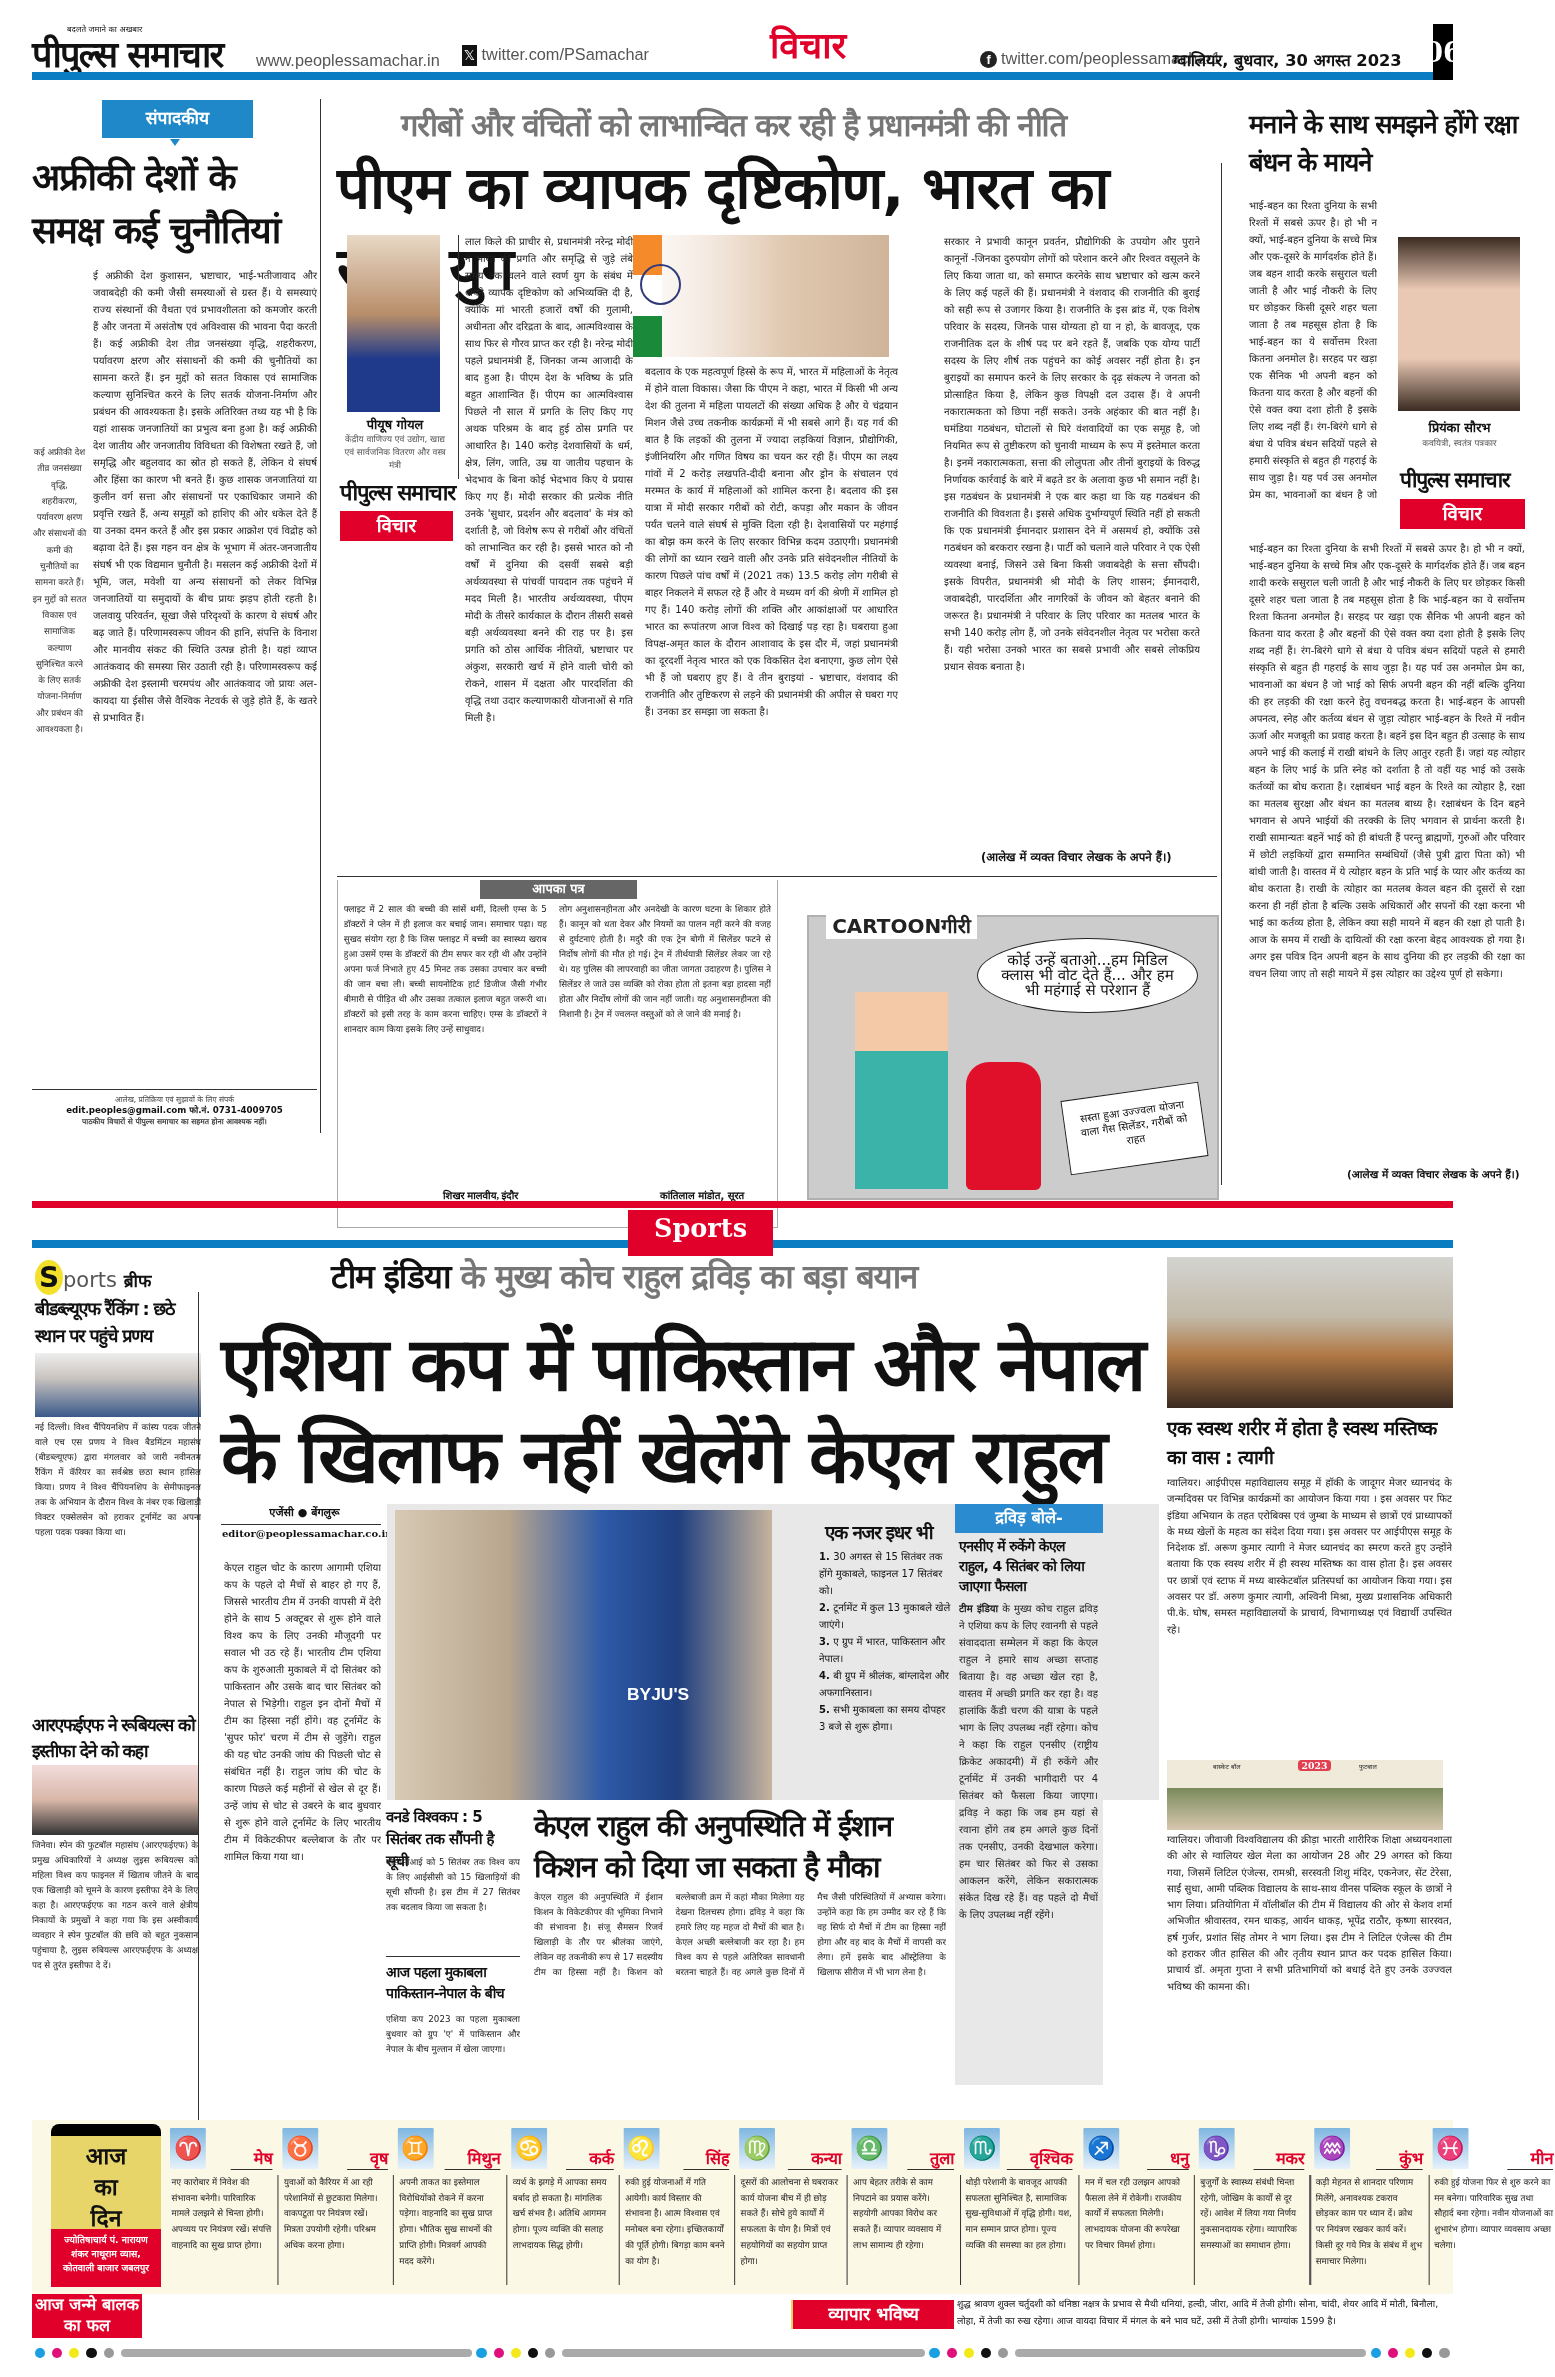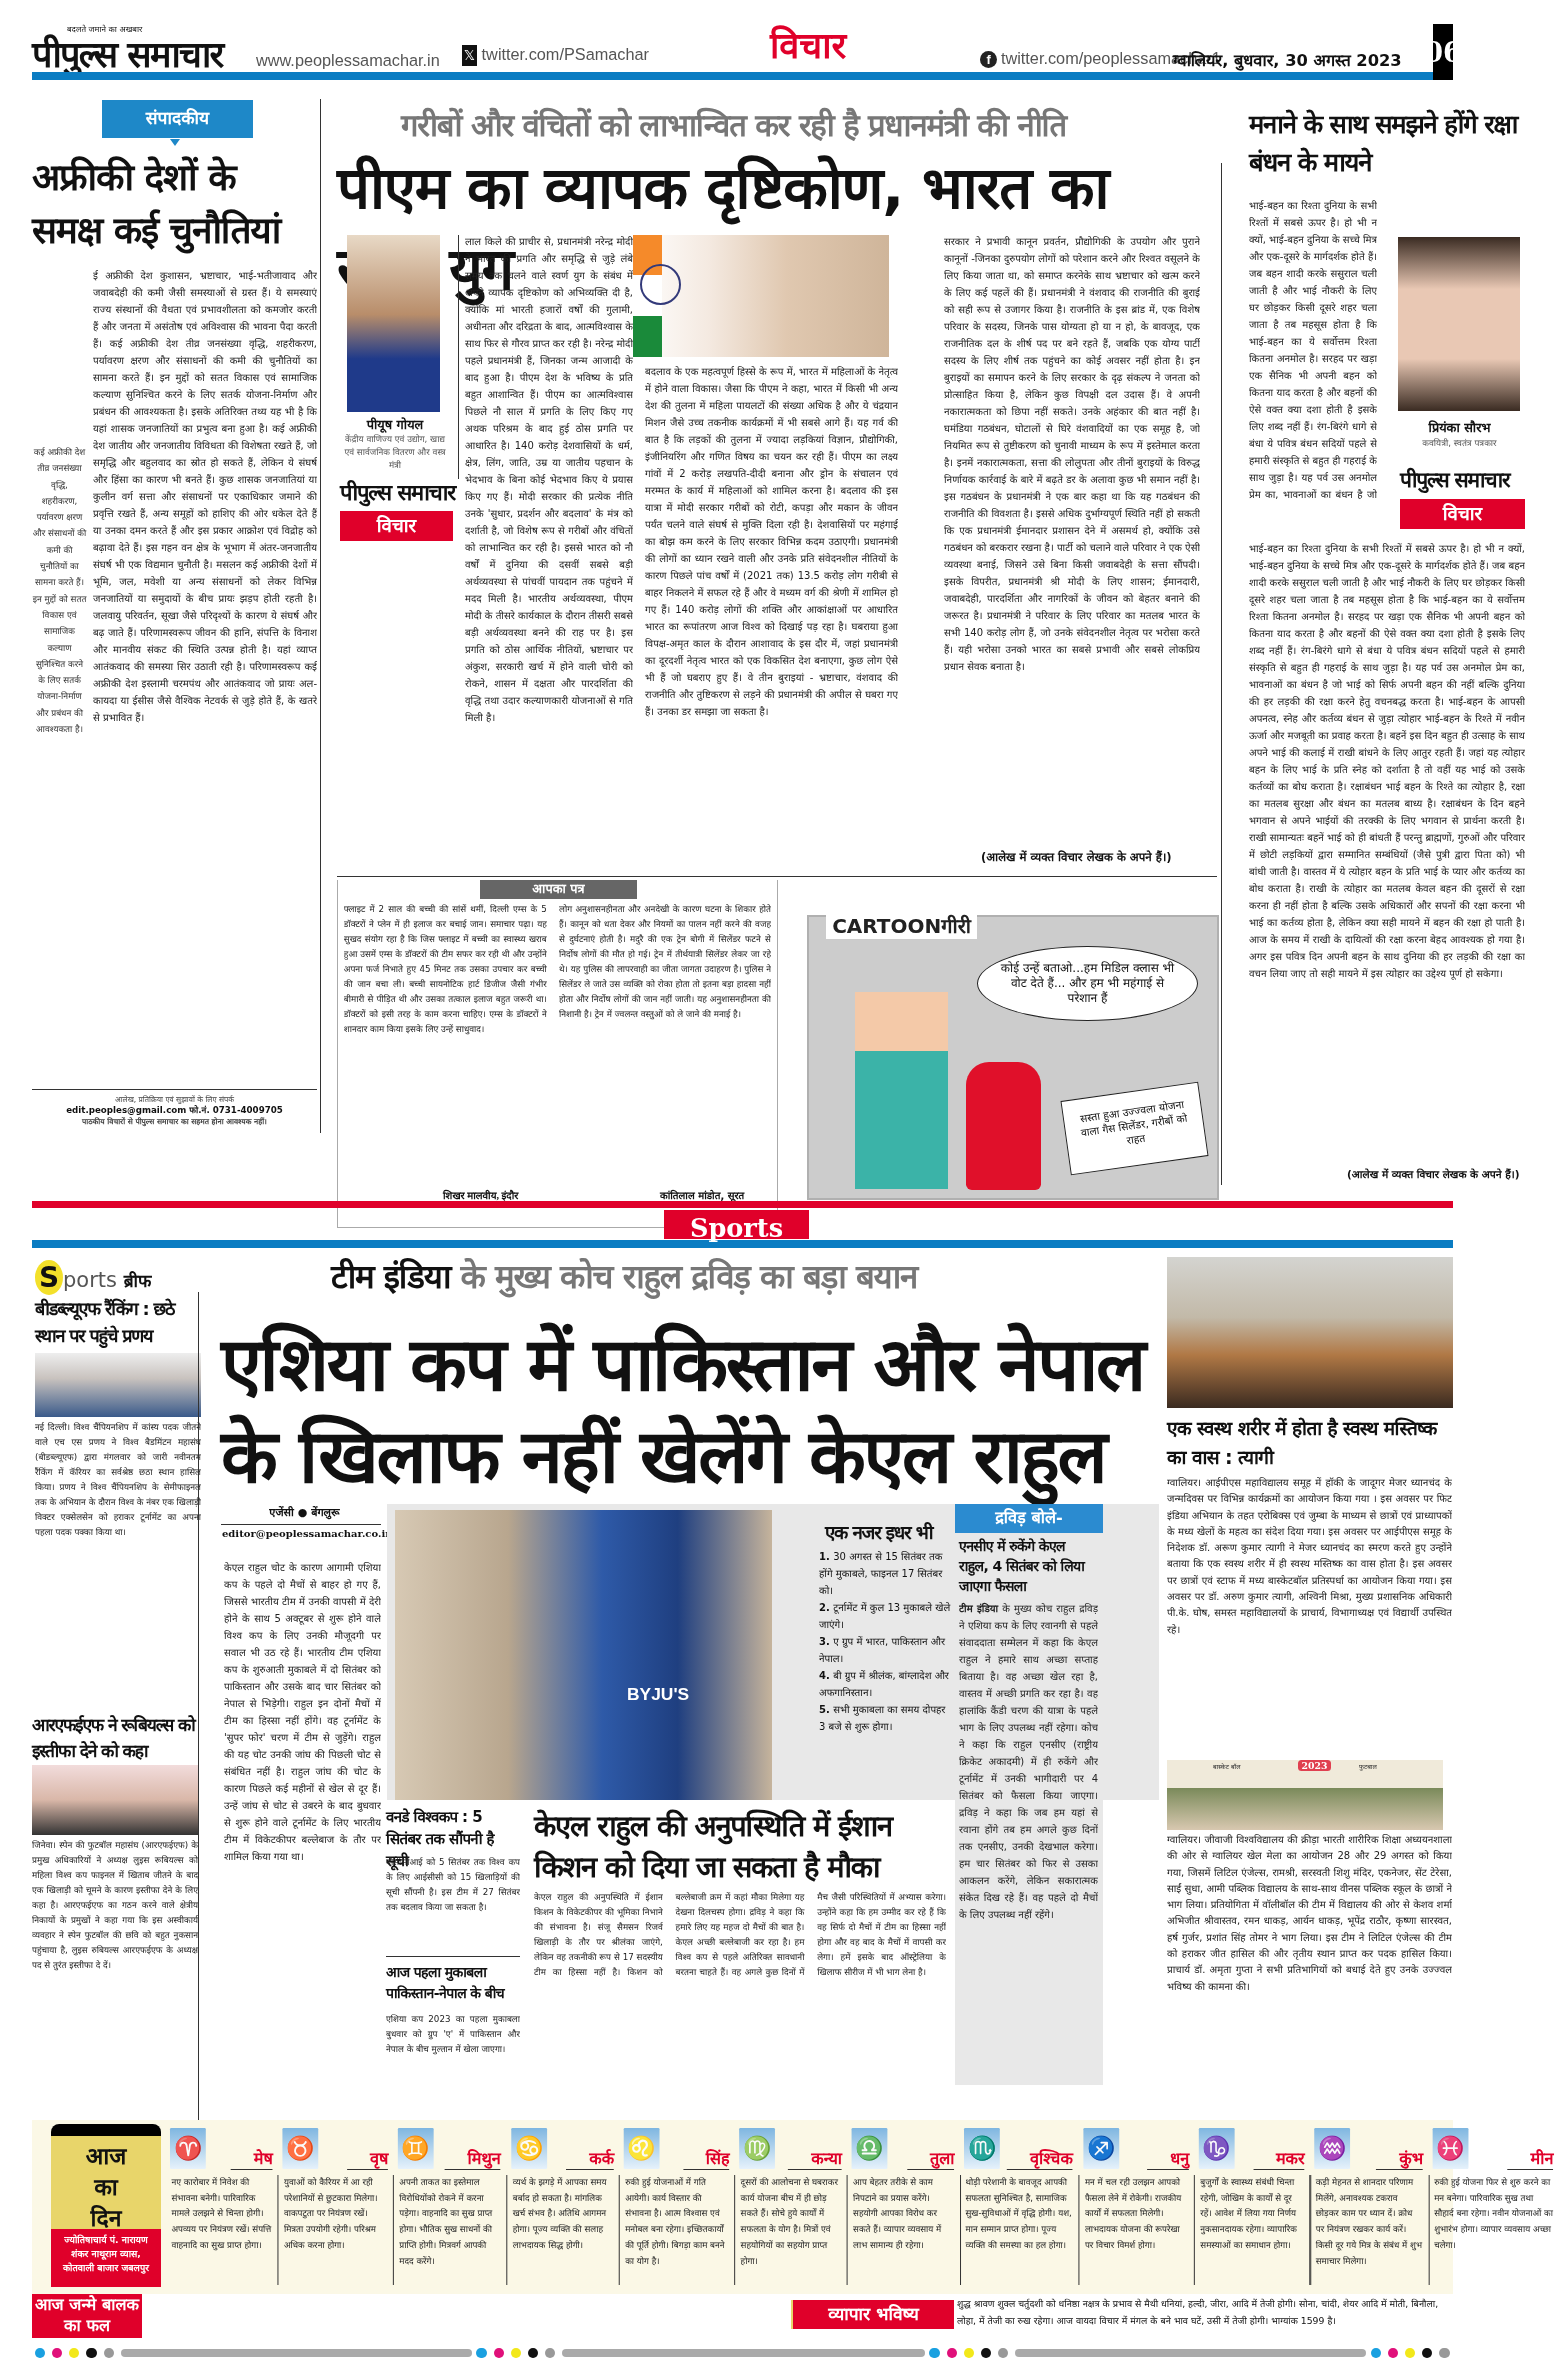--- a/index.html
+++ b/index.html
@@ -105,39 +105,39 @@
   <div class="abs letters" style="left:337px;top:880px;width:441px;height:348px">
     <div class="abs letters-head" style="left:142px;top:0;width:157px">आपका पत्र</div>
     <div class="abs txt txt-s" style="left:5.8px;top:22px;width:203px;height:290px;overflow:hidden">फ्लाइट में 2 साल की बच्ची की सांसें थमीं, दिल्ली एम्स के 5 डॉक्टरों ने प्लेन में ही इलाज कर बचाई जान। समाचार पढ़ा। यह सुखद संयोग रहा है कि जिस फ्लाइट में बच्ची का स्वास्थ्य खराब हुआ उसमें एम्स के डॉक्टरों की टीम सफर कर रही थी और उन्होंने अपना फर्ज निभाते हुए 45 मिनट तक उसका उपचार कर बच्ची की जान बचा ली। बच्ची सायनोटिक हार्ट डिजीज जैसी गंभीर बीमारी से पीड़ित थी और उसका तत्काल इलाज बहुत जरूरी था। डॉक्टरों को इसी तरह के काम करना चाहिए। एम्स के डॉक्टरों ने शानदार काम किया इसके लिए उन्हें साधुवाद।</div>
     <div class="abs" style="left:105px;top:308px;font-family:Liberation Serif, serif;font-weight:700;font-size:10px">शिखर मालवीय, इंदौर</div>
     <div class="abs txt txt-s" style="left:221px;top:22px;width:212px;height:290px;overflow:hidden">लोग अनुशासनहीनता और अनदेखी के कारण घटना के शिकार होते हैं। कानून को धता देकर और नियमों का पालन नहीं करने की वजह से दुर्घटनाएं होती है। मदुरै की एक ट्रेन बोगी में सिलेंडर फटने से निर्दोष लोगों की मौत हो गई। ट्रेन में तीर्थयात्री सिलेंडर लेकर जा रहे थे। यह पुलिस की लापरवाही का जीता जागता उदाहरण है। पुलिस ने सिलेंडर ले जाते उस व्यक्ति को रोका होता तो इतना बड़ा हादसा नहीं होता और निर्दोष लोगों की जान नहीं जाती। यह अनुशासनहीनता की निशानी है। ट्रेन में ज्वलन्त वस्तुओं को ले जाने की मनाई है।</div>
     <div class="abs" style="left:322px;top:308px;font-family:'DejaVu Sans',sans-serif;font-weight:700;font-size:10px">कांतिलाल मांडोत, सूरत</div>
   </div>
 
   <div class="abs cartoon" style="left:807px;top:915px;width:412px;height:285px">
     <div class="abs" style="left:17.4px;top:-4.6px;background:#fff;padding:0 5.8px;font-family:'DejaVu Sans',sans-serif;font-weight:900;font-size:20px;color:#222">CARTOONगीरी</div>
-    <div class="abs" style="left:168px;top:29px;width:221px;height:75px;background:#fff;border:1.2px solid #222;border-radius:50%;font-family:'DejaVu Sans',sans-serif;font-size:12px;text-align:center;padding:14px 17.4px;line-height:15px">कोई उन्हें बताओ...हम मिडिल क्लास भी वोट देते हैं... और हम भी महंगाई से परेशान हैं</div>
+    <div class="abs" style="left:168px;top:21px;width:221px;height:75px;background:#fff;border:1.2px solid #222;border-radius:50%;font-family:'DejaVu Sans',sans-serif;font-size:15px;text-align:center;padding:14px 17.4px;line-height:15px">कोई उन्हें बताओ...हम मिडिल क्लास भी वोट देते हैं... और हम भी महंगाई से परेशान हैं</div>
     <div class="abs" style="left:46px;top:75px;width:93px;height:197px;background:linear-gradient(180deg,#f4c9a8 0,#f4c9a8 30%,#3bb3a8 30%)"></div>
     <div class="abs" style="left:157px;top:145px;width:75px;height:128px;background:#e0102a;border-radius:23px 23px 5.8px 5.8px"></div>
     <div class="abs" style="left:256px;top:174px;width:139px;height:75px;background:#fff;border:1.2px solid #222;font-family:'DejaVu Sans',sans-serif;font-size:10.5px;text-align:center;padding:11.6px 5.8px;transform:rotate(-8deg)">सस्ता हुआ उज्ज्वला योजना वाला गैस सिलेंडर, गरीबों को राहत</div>
   </div>
 
   <div class="abs h-big" style="left:1249px;top:105px;width:290px;font-size:25.6px;line-height:38px">मनाने के साथ समझने होंगे रक्षा बंधन के मायने</div>
   <div class="abs txt" style="left:1249px;top:197px;width:128px;height:302px;overflow:hidden">भाई-बहन का रिश्ता दुनिया के सभी रिश्तों में सबसे ऊपर है। हो भी न क्यों, भाई-बहन दुनिया के सच्चे मित्र और एक-दूसरे के मार्गदर्शक होते हैं। जब बहन शादी करके ससुराल चली जाती है और भाई नौकरी के लिए घर छोड़कर किसी दूसरे शहर चला जाता है तब महसूस होता है कि भाई-बहन का ये सर्वोत्तम रिश्ता कितना अनमोल है। सरहद पर खड़ा एक सैनिक भी अपनी बहन को कितना याद करता है और बहनों की ऐसे वक्त क्या दशा होती है इसके लिए शब्द नहीं हैं। रंग-बिरंगे धागे से बंधा ये पवित्र बंधन सदियों पहले से हमारी संस्कृति से बहुत ही गहराई के साथ जुड़ा है। यह पर्व उस अनमोल प्रेम का, भावनाओं का बंधन है जो भाई को सिर्फ अपनी बहन की नहीं बल्कि दुनिया की हर लड़की की रक्षा करने हेतु वचनबद्ध करता है। भाई-बहन के आपसी अपनत्व, स्नेह और कर्तव्य बंधन से जुड़ा त्योहार भाई-बहन के रिश्ते में नवीन ऊर्जा और मजबूती का प्रवाह करता है। बहनें इस दिन बहुत ही उत्साह के साथ अपने भाई की कलाई में राखी बांधने के लिए आतुर रहती हैं। जहां यह त्योहार बहन के लिए भाई के प्रति स्नेह को दर्शाता है तो वहीं यह भाई को उसके कर्तव्यों का बोध कराता है। रक्षाबंधन भाई बहन के रिश्ते का त्योहार है, रक्षा का मतलब सुरक्षा और बंधन का मतलब बाध्य है। रक्षाबंधन के दिन बहने भगवान से अपने भाईयों की तरक्की के लिए भगवान से प्रार्थना करती है। राखी सामान्यतः बहनें भाई को ही बांधती हैं परन्तु ब्राह्मणों, गुरुओं और परिवार में छोटी लड़कियों द्वारा सम्मानित सम्बंधियों (जैसे पुत्री द्वारा पिता को) भी बांधी जाती है। वास्तव में ये त्योहार बहन के प्रति भाई के प्यार और कर्तव्य का बोध कराता है। राखी के त्योहार का मतलब केवल बहन की दूसरों से रक्षा करना ही नहीं होता है बल्कि उसके अधिकारों और सपनों की रक्षा करना भी भाई का कर्तव्य होता है, लेकिन क्या सही मायने में बहन की रक्षा हो पाती है। आज के समय में राखी के दायित्वों की रक्षा करना बेहद आवश्यक हो गया है। अगर इस पवित्र दिन अपनी बहन के साथ दुनिया की हर लड़की की रक्षा का वचन लिया जाए तो सही मायने में इस त्योहार का उद्देश्य पूर्ण हो सकेगा।</div>
   <div class="abs" style="left:1398px;top:237px;width:122px;height:174px;background:linear-gradient(180deg,#3a2b22 0,#e9c8b4 30%,#e9c8b4 70%,#3a2b22)"></div>
   <div class="abs caption-name" style="left:1394px;top:418px;width:131px">प्रियंका सौरभ</div>
   <div class="abs caption-role" style="left:1394px;top:436px;width:131px;font-size:8.7px">कवयित्री, स्वतंत्र पत्रकार</div>
   <div class="abs logo" style="left:1400px;top:465px;font-size:21px;letter-spacing:-1.2px"><span>पीपुल्स समाचार</span></div>
   <div class="abs tag-vichar" style="left:1400px;top:499px;width:125px;height:30px">विचार</div>
   <div class="abs txt" style="left:1249px;top:540px;width:276px;height:621px;overflow:hidden">भाई-बहन का रिश्ता दुनिया के सभी रिश्तों में सबसे ऊपर है। हो भी न क्यों, भाई-बहन दुनिया के सच्चे मित्र और एक-दूसरे के मार्गदर्शक होते हैं। जब बहन शादी करके ससुराल चली जाती है और भाई नौकरी के लिए घर छोड़कर किसी दूसरे शहर चला जाता है तब महसूस होता है कि भाई-बहन का ये सर्वोत्तम रिश्ता कितना अनमोल है। सरहद पर खड़ा एक सैनिक भी अपनी बहन को कितना याद करता है और बहनों की ऐसे वक्त क्या दशा होती है इसके लिए शब्द नहीं हैं। रंग-बिरंगे धागे से बंधा ये पवित्र बंधन सदियों पहले से हमारी संस्कृति से बहुत ही गहराई के साथ जुड़ा है। यह पर्व उस अनमोल प्रेम का, भावनाओं का बंधन है जो भाई को सिर्फ अपनी बहन की नहीं बल्कि दुनिया की हर लड़की की रक्षा करने हेतु वचनबद्ध करता है। भाई-बहन के आपसी अपनत्व, स्नेह और कर्तव्य बंधन से जुड़ा त्योहार भाई-बहन के रिश्ते में नवीन ऊर्जा और मजबूती का प्रवाह करता है। बहनें इस दिन बहुत ही उत्साह के साथ अपने भाई की कलाई में राखी बांधने के लिए आतुर रहती हैं। जहां यह त्योहार बहन के लिए भाई के प्रति स्नेह को दर्शाता है तो वहीं यह भाई को उसके कर्तव्यों का बोध कराता है। रक्षाबंधन भाई बहन के रिश्ते का त्योहार है, रक्षा का मतलब सुरक्षा और बंधन का मतलब बाध्य है। रक्षाबंधन के दिन बहने भगवान से अपने भाईयों की तरक्की के लिए भगवान से प्रार्थना करती है। राखी सामान्यतः बहनें भाई को ही बांधती हैं परन्तु ब्राह्मणों, गुरुओं और परिवार में छोटी लड़कियों द्वारा सम्मानित सम्बंधियों (जैसे पुत्री द्वारा पिता को) भी बांधी जाती है। वास्तव में ये त्योहार बहन के प्रति भाई के प्यार और कर्तव्य का बोध कराता है। राखी के त्योहार का मतलब केवल बहन की दूसरों से रक्षा करना ही नहीं होता है बल्कि उसके अधिकारों और सपनों की रक्षा करना भी भाई का कर्तव्य होता है, लेकिन क्या सही मायने में बहन की रक्षा हो पाती है। आज के समय में राखी के दायित्वों की रक्षा करना बेहद आवश्यक हो गया है। अगर इस पवित्र दिन अपनी बहन के साथ दुनिया की हर लड़की की रक्षा का वचन लिया जाए तो सही मायने में इस त्योहार का उद्देश्य पूर्ण हो सकेगा।</div>
   <div class="abs" style="left:1347px;top:1167px;font-family:'DejaVu Sans',sans-serif;font-size:10.5px;font-weight:700">(आलेख में व्यक्त विचार लेखक के अपने हैं।)</div>
 
   <div class="abs redbar" style="left:32px;top:1201px;width:1421px;height:7px"></div>
   <div class="abs bluebar" style="left:32px;top:1240px;width:1421px;height:8.1px"></div>
-  <div class="abs sports-tab" style="left:664px;top:1210px;width:145px;height:29px">Sports</div>
+  <div class="abs sports-tab" style="left:628px;top:1210px;width:145px;height:46px">Sports</div>
 
   <div class="abs" style="left:35px;top:1260px;font-family:'DejaVu Sans',sans-serif;font-size:21px;color:#555">
     <span style="display:inline-block;width:28px;height:35px;border-radius:50%;background:#f3e02a;color:#111;font-weight:900;text-align:center;line-height:35px;font-size:28px">S</span><span>ports</span> <b style="color:#111;font-size:17.4px">ब्रीफ</b>
   </div>
   <div class="abs h-big" style="left:35px;top:1295px;width:166px;font-size:18px;line-height:27px">बीडब्ल्यूएफ रैंकिंग : छठे स्थान पर पहुंचे प्रणय</div>
   <div class="abs img" style="left:35px;top:1353px;width:166px;height:64px;background:linear-gradient(180deg,#eee,#c8c2be 40%,#3a5a8a)"></div>
   <div class="abs txt txt-s" style="left:35px;top:1420px;width:166px;height:273px;overflow:hidden">नई दिल्ली। विश्व चैंपियनशिप में कांस्य पदक जीतने वाले एच एस प्रणय ने विश्व बैडमिंटन महासंघ (बीडब्ल्यूएफ) द्वारा मंगलवार को जारी नवीनतम रैंकिंग में कॅरियर का सर्वश्रेष्ठ छठा स्थान हासिल किया। प्रणय ने विश्व चैंपियनशिप के सेमीफाइनल तक के अभियान के दौरान विश्व के नंबर एक खिलाड़ी विक्टर एक्सेलसेन को हराकर टूर्नामेंट का अपना पहला पदक पक्का किया था।</div>
   <div class="abs h-big" style="left:32px;top:1713px;width:168px;font-size:17.4px;line-height:25.6px">आरएफईएफ ने रूबियल्स को इस्तीफा देने को कहा</div>
   <div class="abs img" style="left:32px;top:1765px;width:166px;height:70px;background:linear-gradient(180deg,#f2dcdc,#d9b7a8 50%,#333)"></div>
   <div class="abs txt txt-s" style="left:32px;top:1838px;width:166px;height:267px;overflow:hidden">जिनेवा। स्पेन की फुटबॉल महासंघ (आरएफईएफ) के प्रमुख अधिकारियों ने अध्यक्ष लुइस रूबियल्स को महिला विश्व कप फाइनल में खिताब जीतने के बाद एक खिलाड़ी को चूमने के कारण इस्तीफा देने के लिए कहा है। आरएफईएफ का गठन करने वाले क्षेत्रीय निकायों के प्रमुखों ने कहा गया कि इस अस्वीकार्य व्यवहार ने स्पेन फुटबॉल की छवि को बहुत नुकसान पहुंचाया है, लुइस रुबियल्स आरएफईएफ के अध्यक्ष पद से तुरंत इस्तीफा दे दें।</div>

